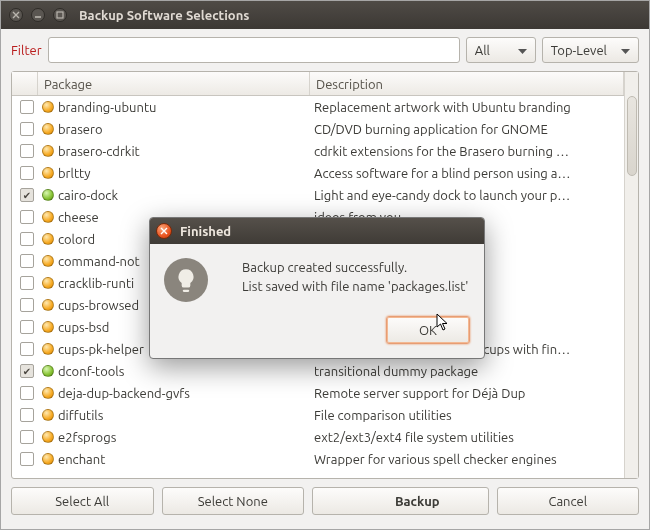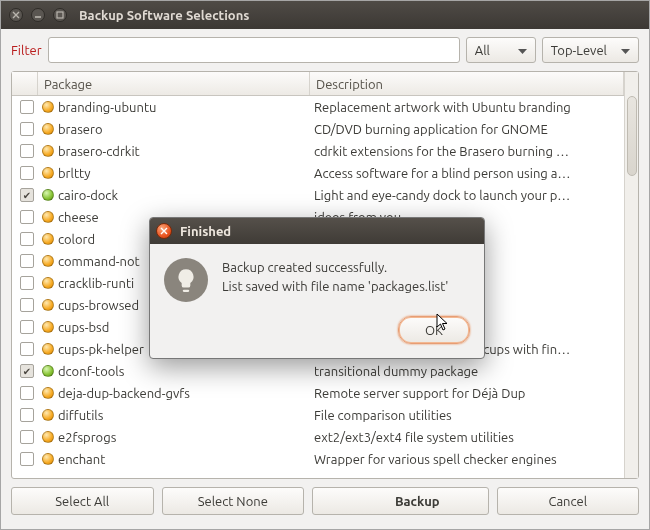--- a/index.html
+++ b/index.html
@@ -42,23 +42,23 @@
   .btn.bold { font-weight:bold;padding-left:34px; }
   
   .modal { position:absolute; left:148px; top:216px; width:336px; background:#f2f1f0; border:1px solid #777; border-radius:4px; box-shadow:0 8px 28px rgba(0,0,0,0.4); overflow:hidden; }
   .modal-title { height:26px; background:linear-gradient(#55504a,#3f3b36); display:flex; align-items:center; padding:0 6px; gap:8px; }
   .modal-close { width:16px; height:16px; border-radius:50%; background: radial-gradient(circle at 35% 30%, #fca67a, #e95420 60%, #c23c0c); border:1px solid #7a2a0a; display:flex; align-items:center; justify-content:center; cursor:pointer;}
   .modal-close svg { width:8px; height:8px; }
   .modal-title-text { color:#eee7de; font-weight:bold; font-size:13px; }
   .modal-body { display:flex; padding:14px 14px 6px 14px; gap:14px; }
   .bulb { width:44px; height:44px; border-radius:50%; background:#8a857d; display:flex; align-items:center; justify-content:center; flex-shrink:0; }
   .bulb svg { width:26px; height:26px; fill:#f0ede6; }
-  .modal-text { line-height:1.45; }
+  .modal-text { line-height:1.45;margin-left:20px; }
   .modal-actions { display:flex; justify-content:flex-end; padding:8px 14px 14px; }
-  .modal-actions .btn { width:72px; border-color:#e79d74; box-shadow:0 0 0 1px #f3b892 inset, 0 0 2px #e77f3f;border-radius:13px; }
+  .modal-actions .btn { width:84px; border-color:#e79d74; box-shadow:0 0 0 1px #f3b892 inset, 0 0 2px #e77f3f; }
   .cursor { position:absolute; left:434px; top:312px; }
   .cursor svg { width:18px; height:18px; }
 </style>
 </head>
 <body>
 
 <div class="window">
   <div class="titlebar">
     <div class="winctrl">
         <svg viewBox="0 0 8 8">

